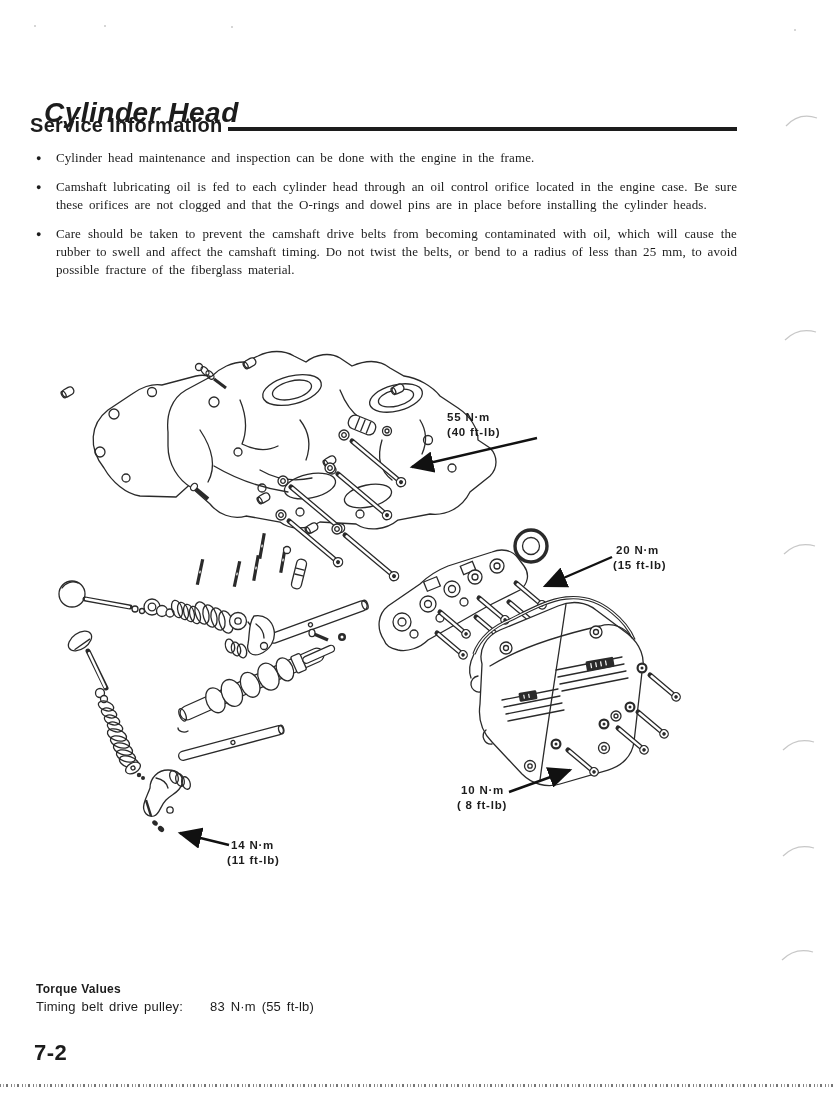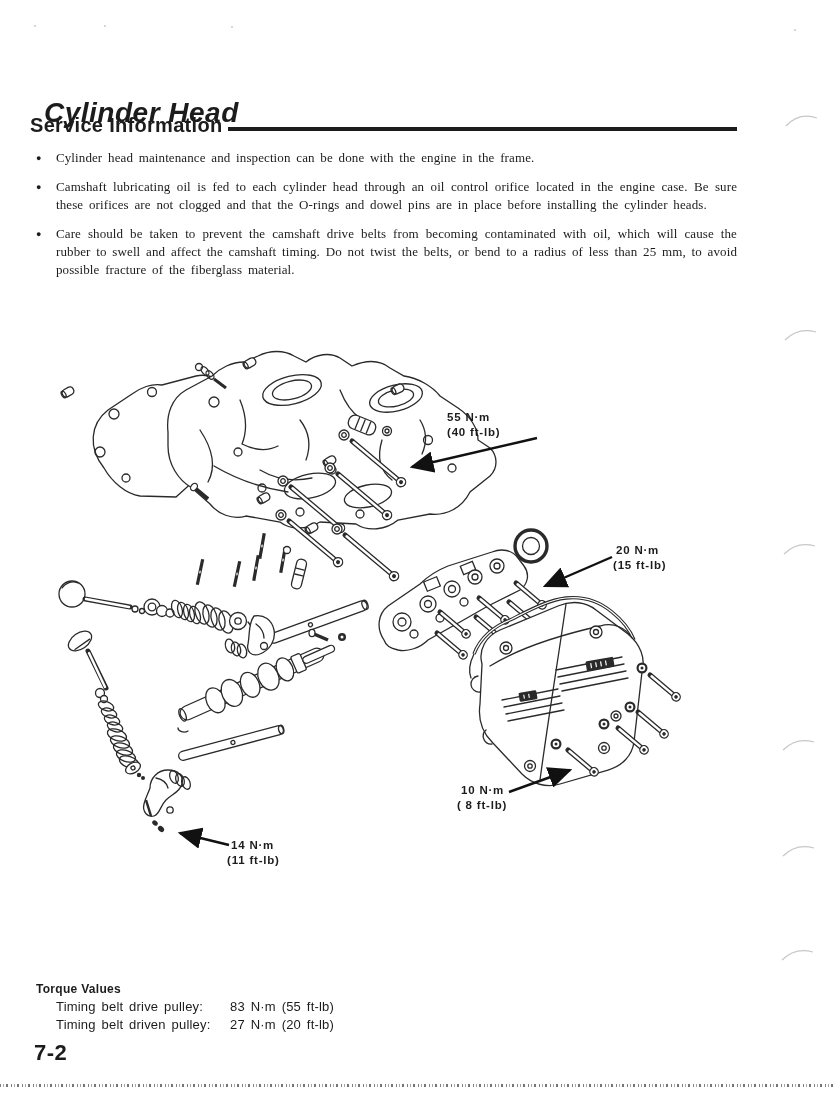--- a/index.html
+++ b/index.html
@@ -16,21 +16,21 @@
   
   .notes{left:30px;top:149px;width:707px;font-size:13px;line-height:18px;
          letter-spacing:.1px;word-spacing:2.4px;text-align:justify;}
   .note{display:flex;margin-bottom:11px;}
   .note .dot{width:20px;flex:0 0 20px;font-size:9px;line-height:18px;padding-left:6px;}
   .note .txt{flex:1;font-family:Liberation Serif, serif;}
   
   .tv-head{left:36px;top:963px;font-size:12px;font-weight:bold;letter-spacing:.3px;margin-top:19px;}
   .tv-table{left:36px;top:998px;font-size:13px;line-height:18px;letter-spacing:.2px;word-spacing:2px;}
   .tv-row{display:flex;}
-  .tv-label{width:174px;margin-left:20px;}
+  .tv-label{width:174px;}
   .pageno{left:34px;top:1040px;font-size:22px;font-weight:bold;letter-spacing:.5px;text-align:right;}
   
   .edge-noise{left:0;top:1084px;width:833px;height:3px;opacity:.7;
     background:repeating-linear-gradient(90deg,#4a4a4a 0 1px,transparent 1px 3px,#808080 3px 4px,transparent 4px 6px,#3a3a3a 6px 8px,transparent 8px 11px);}
   
   svg{position:absolute;left:0;top:0;}
   .ln{stroke:#2a2a2a;fill:none;stroke-width:1.3;stroke-linecap:round;stroke-linejoin:round;}
   .fw{fill:#ffffff;stroke:#2a2a2a;stroke-width:1.3;}
   .fd{fill:#2a2a2a;stroke:none;}
   .bolt-core{stroke:#2a2a2a;stroke-width:5;stroke-linecap:round;}
@@ -64,24 +64,20 @@
     <span class="txt">Care should be taken to prevent the camshaft drive belts from becoming contaminated with oil, which will cause the rubber to swell and affect the camshaft timing. Do not twist the belts, or bend to a radius of less than 25 mm, to avoid possible fracture of the fiberglass material.</span>
   </div>
 </div>
 
 <div class="abs tv-head">Torque Values</div>
 
 <div class="abs tv-table">
   <div class="tv-row">
     <span class="tv-label">Timing belt drive pulley:</span>
     <span class="tv-value">83 N·m (55 ft-lb)</span>
-  </div>
-  <div class="tv-row">
-    <span class="tv-label">Timing belt driven pulley:</span>
-    <span class="tv-value">27 N·m (20 ft-lb)</span>
   </div>
 </div>
 
 <div class="abs pageno">7-2</div>
 
 <div class="abs edge-noise"></div>
 
 <svg width="833" height="1112" viewBox="0 0 833 1112">
   <defs>
     <marker id="ah" markerWidth="11" markerHeight="9" refX="9" refY="4.5" orient="auto">

